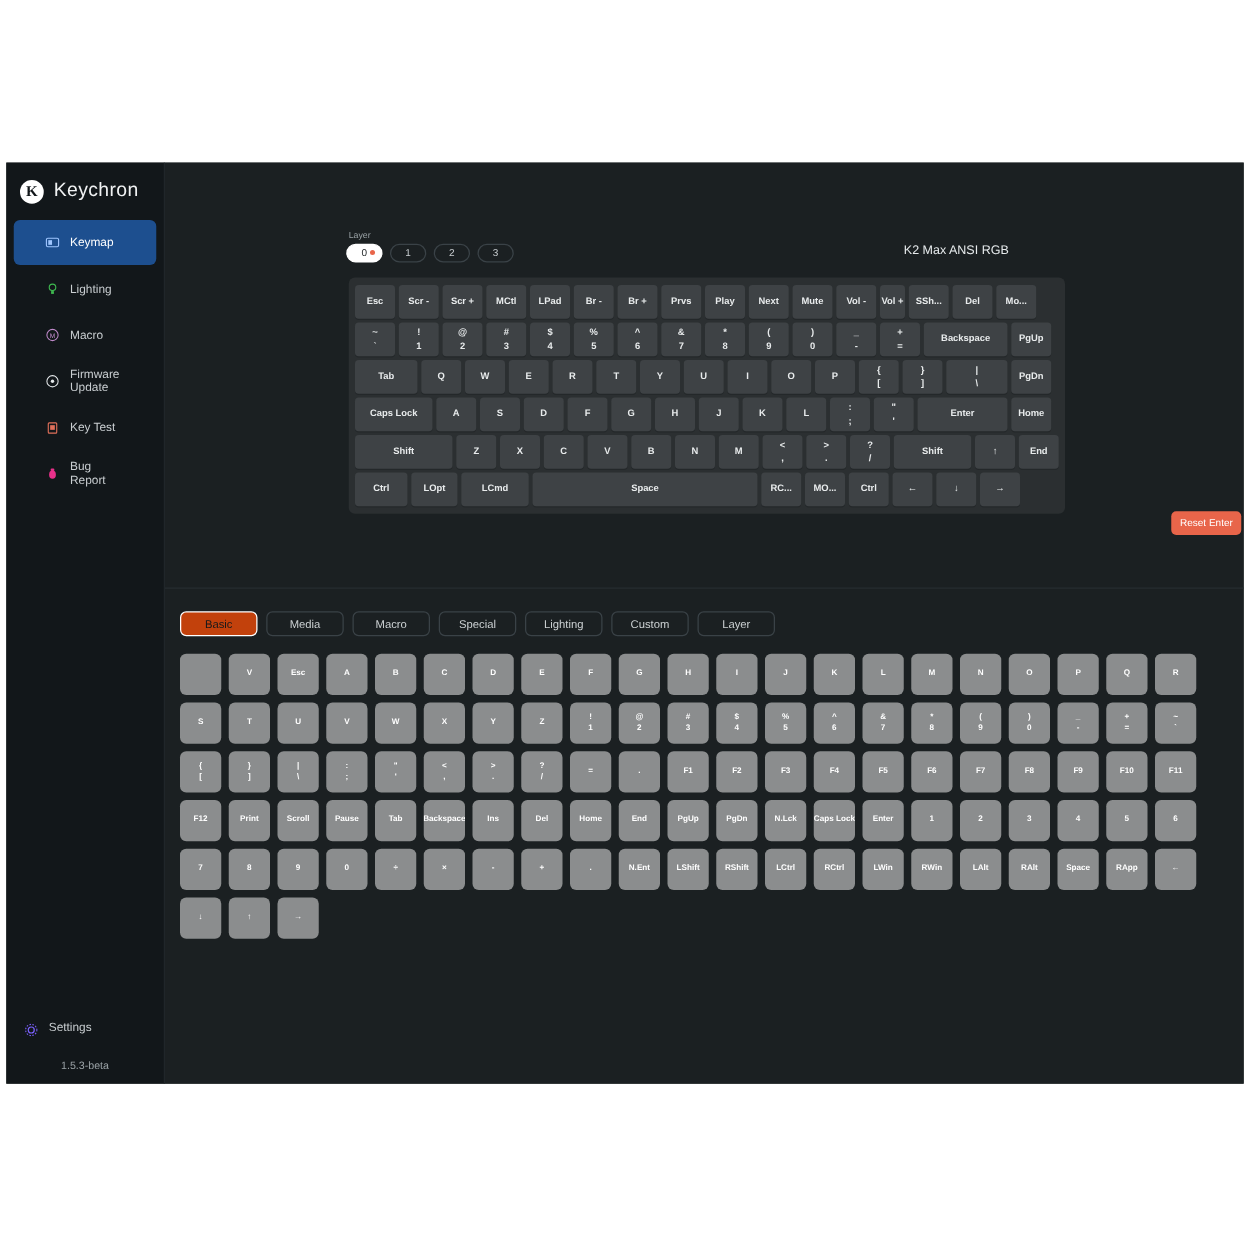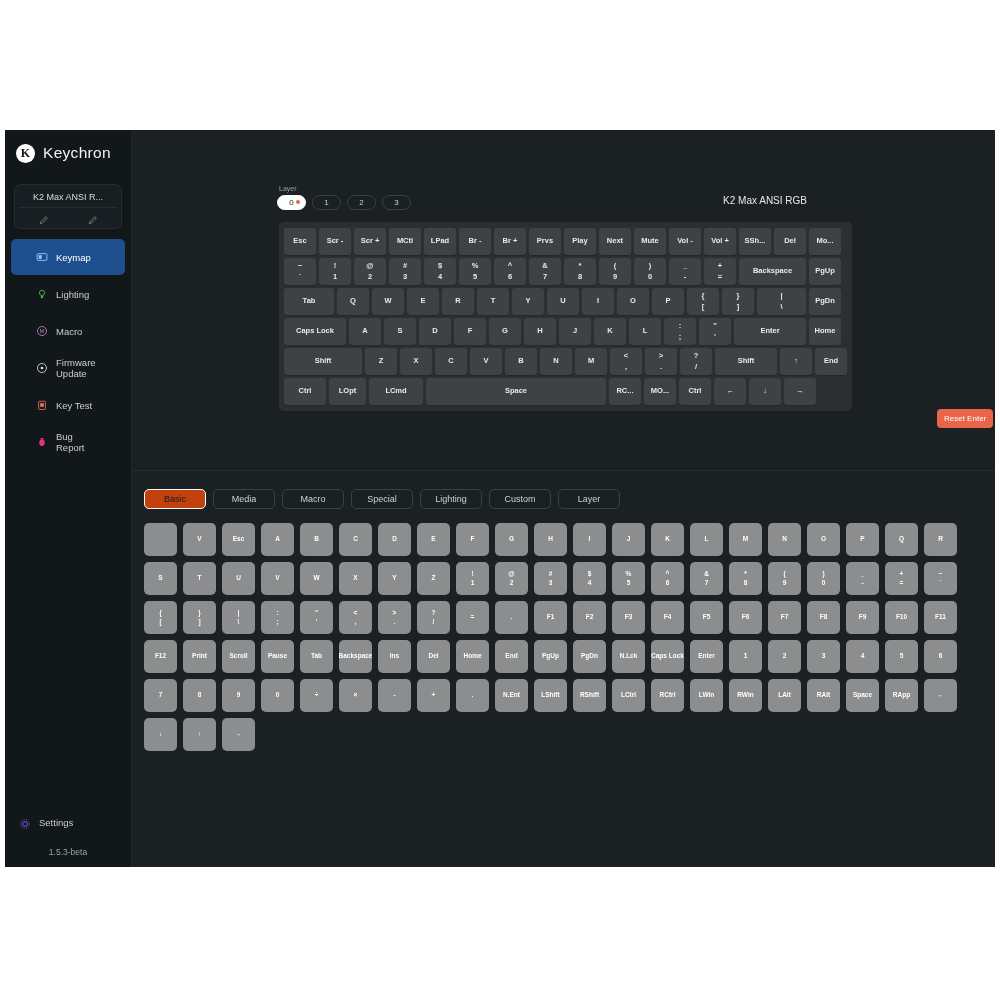--- a/index.html
+++ b/index.html
@@ -183,35 +183,20 @@
 
 <div class="app-window">
 
   <aside class="sidebar">
 
     <div class="brand">
       <div class="brand-logo">K</div>
       <div class="brand-name">Keychron</div>
     </div>
 
-    <div class="device-card">
-      <div class="device-name">K2 Max ANSI R...</div>
-      <div class="device-actions">
-        <span class="pencil-ico">
-          <svg viewBox="0 0 16 16" width="11" height="11">
-              <path d="M11.5 2.5l2 2-7.5 7.5-2.6.6.6-2.6z" fill="none" stroke="#c9ced1" stroke-width="1.2"></path>
-            </svg>
-        </span>
-        <span class="pencil-ico">
-          <svg viewBox="0 0 16 16" width="11" height="11">
-              <path d="M11.5 2.5l2 2-7.5 7.5-2.6.6.6-2.6z" fill="none" stroke="#c9ced1" stroke-width="1.2"></path>
-            </svg>
-        </span>
-      </div>
-    </div>
 
     <nav class="nav">
       <div class="nav-item active">
         <span class="nav-ico">
           <svg viewBox="0 0 16 16" width="12" height="12">
               <rect x="1.5" y="3.5" width="13" height="9" rx="1.5" fill="none" stroke="#9fc6ff" stroke-width="1.2"></rect>
               <rect x="3.5" y="5.5" width="4" height="5" fill="#9fc6ff"></rect>
             </svg>
         </span>
         <span>Keymap</span>
@@ -333,21 +318,21 @@
             </div>
             <div class="key" style="width: 32px;">
               <span>Next</span>
             </div>
             <div class="key" style="width: 32px;">
               <span>Mute</span>
             </div>
             <div class="key" style="width: 32px;">
               <span>Vol -</span>
             </div>
-            <div class="key" style="width: 32px;">
+            <div class="key" style="width: 20px;">
               <span>Vol +</span>
             </div>
             <div class="key" style="width: 32px;">
               <span>SSh...</span>
             </div>
             <div class="key" style="width: 32px;">
               <span>Del</span>
             </div>
             <div class="key" style="width: 32px;">
               <span>Mo...</span>

